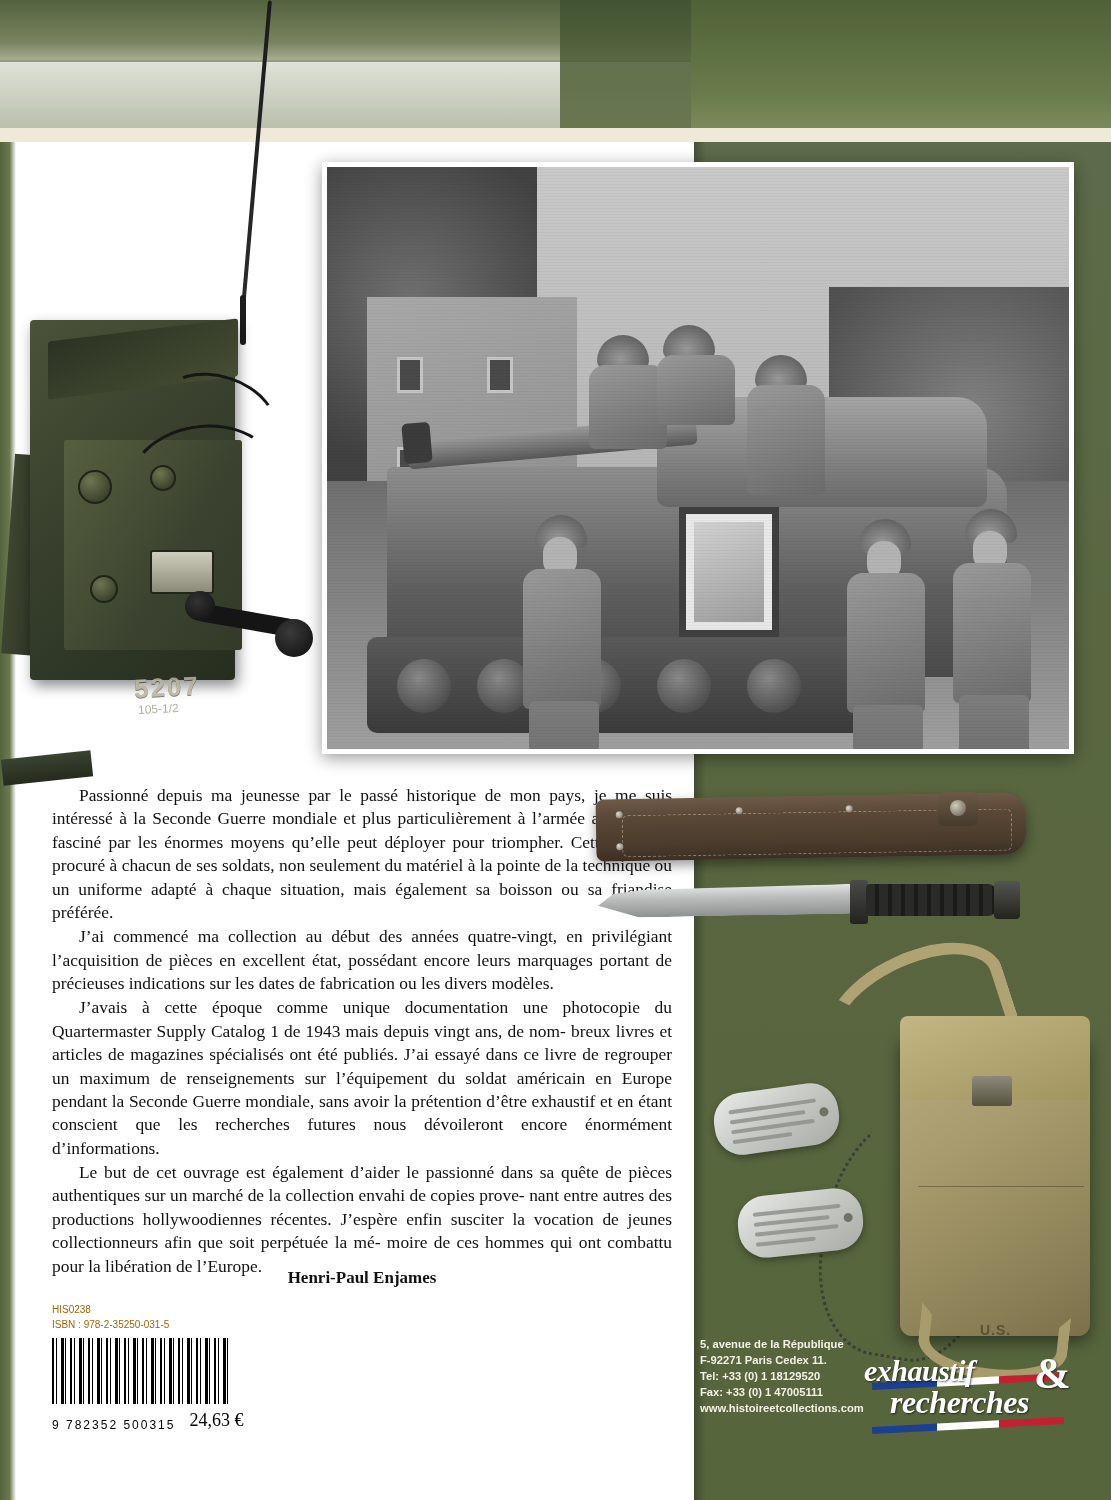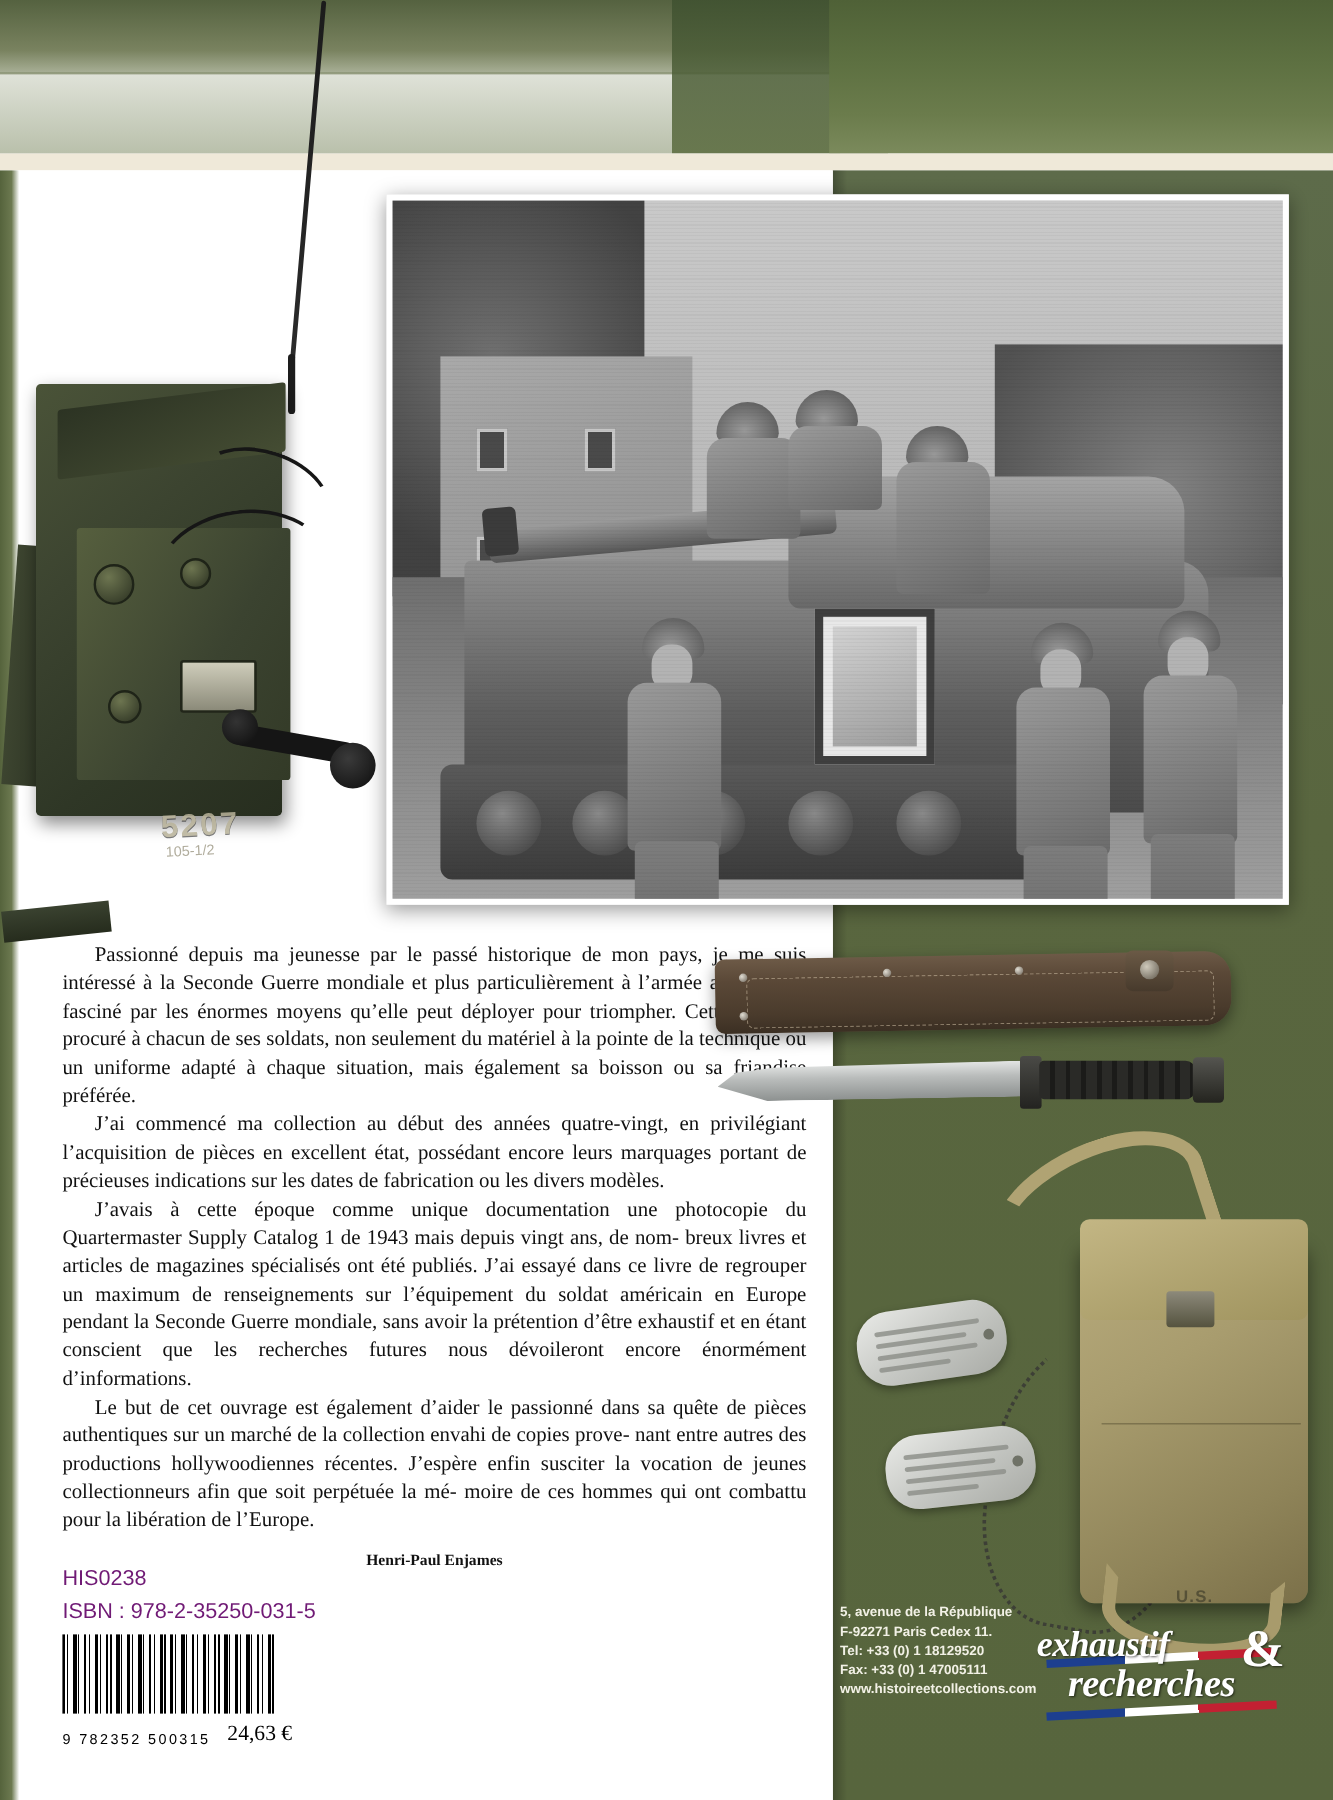--- a/index.html
+++ b/index.html
@@ -283,23 +283,22 @@
     color: #111111;
     text-align: justify;
   }
   #back-cover-text p { margin: 0 0 0.05em 0; text-indent: 1.55em; }
   #author-signature {
     position: absolute;
     left: 52px; top: 1268px; width: 620px;
     text-align: center;
     font-family: "Liberation Serif", serif;
     font-weight: bold;
-    font-size: 13px;
+    font-size: 17px;
     color: #111;
-    margin-top: 24px;
   }
 
   
   #knife-sheath {
     position: absolute; left: 586px; top: 790px; width: 470px; height: 110px;
   }
   .sheath-body {
     position: absolute; left: 10px; top: 6px; width: 430px; height: 62px;
     background: linear-gradient(to bottom, #6d5a47 0%, #5a4837 30%, #4a3b2c 75%, #3b2f23 100%);
     border-radius: 8px 22px 22px 8px;
@@ -417,21 +416,21 @@
     border: 11px solid #a89b6c;
     border-radius: 0 0 50% 50%;
     border-top-color: transparent;
     transform: rotate(6deg);
   }
 
   
   #isbn-block { position: absolute; left: 52px; top: 1302px; width: 320px; }
   .isbn-code, .isbn-number {
     font-family: "Liberation Sans", sans-serif;
-    font-size: 18px; color: #701a75; line-height: 1.5;
+    font-size: 10px; color: #a16207; line-height: 1.5;
   }
   #barcode {
     margin-top: 6px; width: 178px; height: 66px;
     background-image: repeating-linear-gradient(90deg,
       #000 0 2px, #fff 2px 4px, #000 4px 5px, #fff 5px 9px,
       #000 9px 12px, #fff 12px 13px, #000 13px 14px, #fff 14px 18px);
   }
   .barcode-row {
     display: flex; align-items: flex-end; gap: 14px; margin-top: 6px;
   }

